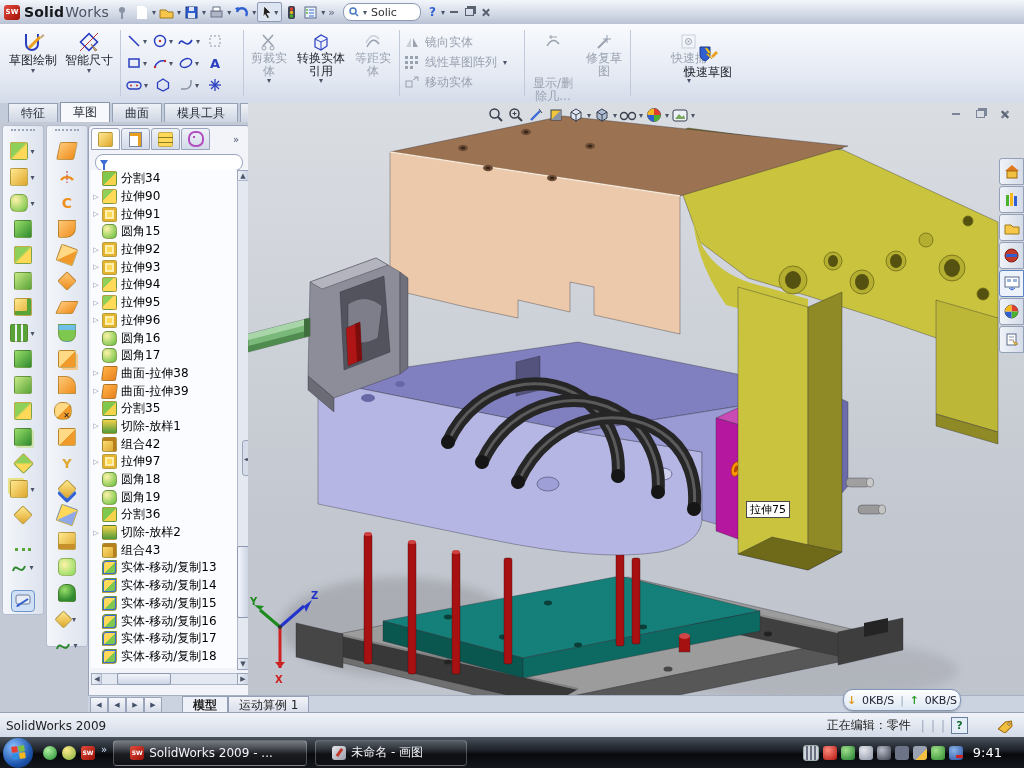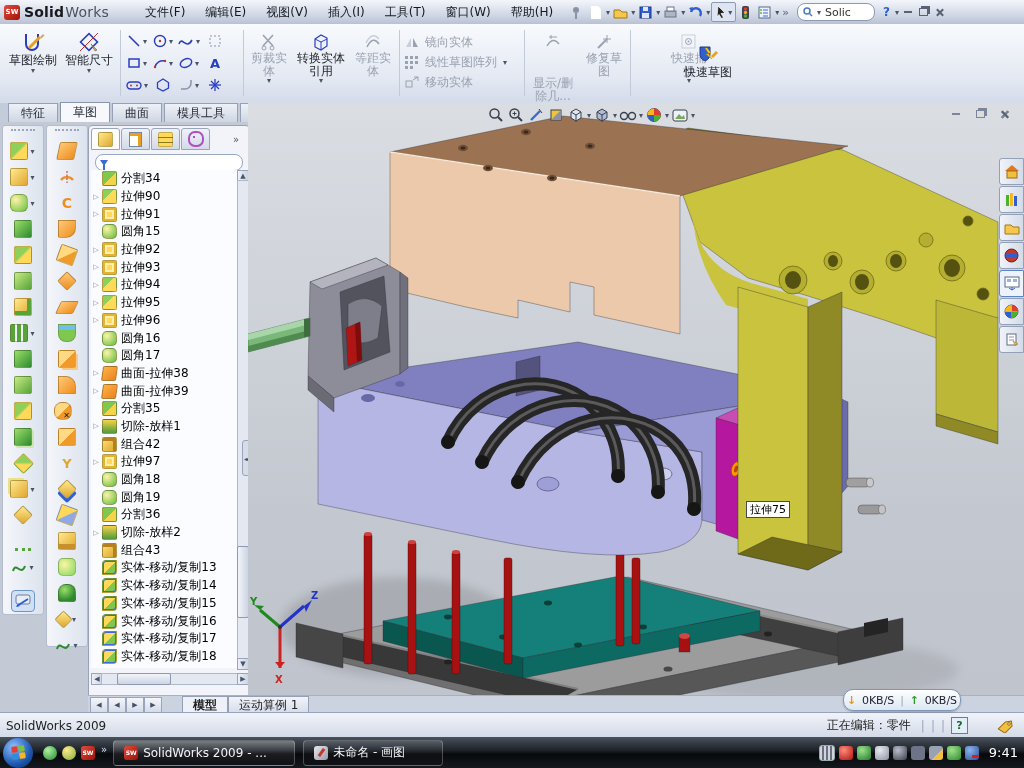--- a/index.html
+++ b/index.html
@@ -70,46 +70,37 @@
   .hudico{width:20px;height:18px;display:flex;align-items:center;justify-content:center;}
   .taskbtn{width:23px;height:25px;background:linear-gradient(90deg,#f0f3f8,#d4dbe8);border:1px solid #94a0b6;border-radius:3px 0 0 3px;margin-bottom:1px;display:flex;align-items:center;justify-content:center;}
   #tooltip{border:1px solid #4a4a4a;background:#fefefc;font-size:11px;padding:0 3px;line-height:15px;color:#000;}
   
   #bottomrow{left:88px;top:695px;width:936px;height:17px;background:#ccd3e0;border-top:1px solid #a7b1c4;}
   .btab{height:16px;line-height:16px;padding:0 10px;font-size:12px;background:linear-gradient(#f2f4f9,#d6dce8);border:1px solid #94a0b6;border-bottom:none;color:#222;}
   .btab.active{background:#eef1f7;font-weight:bold;}
   .navb{width:16px;height:14px;background:linear-gradient(#f4f6fa,#d5dbe7);border:1px solid #9aa4ba;font-size:7px;color:#44506a;display:flex;align-items:center;justify-content:center;}
   #statusbar{left:0;top:712px;width:1024px;height:25px;background:linear-gradient(#f0f3f9,#d3dae7);border-top:1px solid #98a2b8;font-size:12px;color:#222;}
   #taskbar{left:0;top:737px;width:1024px;height:31px;background:linear-gradient(#4a525c,#1b1f26 45%,#07090c 55%,#15181e);}
-  .tbtn{height:24px;border-radius:4px;display:flex;align-items:center;gap:5px;padding:0 10px;color:#f2f4f8;font-size:12px;border:1px solid rgba(255,255,255,.25);}
+  .tbtn{height:24px;border-radius:4px;display:flex;align-items:center;gap:5px;padding:0 16px;color:#f2f4f8;font-size:12px;border:1px solid rgba(255,255,255,.25);}
   .tico{width:14px;height:14px;border-radius:3px;flex:none;}
   .swcube{background:linear-gradient(135deg,#e34b3c,#9c1108);color:#fff;font-size:6px;font-weight:bold;display:flex;align-items:center;justify-content:center;}
   .trayico{width:14px;height:14px;border-radius:3px;margin-left:4px;flex:none;}
   svg{display:block;}
   .svgico{stroke:#3c4454;fill:none;stroke-width:1.4;}
 </style>
 </head>
 <body>
 
 <div id="screen">
 
   <div id="titlebar" class="ab r">
     <div class="r" style="padding-left:4px;gap:4px;">
       <div class="logo-cube">SW</div>
       <span class="brand-b">Solid</span>
         <span class="brand-l" style="margin-left:-3px">Works</span>
-    </div>
-    <div class="r" style="margin-left:26px;">
-      <span class="menu-item">文件(F)</span>
-      <span class="menu-item">编辑(E)</span>
-      <span class="menu-item">视图(V)</span>
-      <span class="menu-item">插入(I)</span>
-      <span class="menu-item">工具(T)</span>
-      <span class="menu-item">窗口(W)</span>
-      <span class="menu-item">帮助(H)</span>
     </div>
     <div class="r" style="margin-left:4px;">
       <span class="tbico">
           <svg width="17" height="17">
             <circle cx="8" cy="6" r="3" fill="#8a93a6"></circle>
             <line x1="8" y1="9" x2="8" y2="15" stroke="#8a93a6" stroke-width="2"></line>
           </svg>
         </span>
       <span class="tbico">
           <svg width="17" height="17">
@@ -1087,21 +1078,21 @@
     <div class="tbtn" style="width:160px;background:linear-gradient(rgba(255,255,255,.30),rgba(255,255,255,.10) 45%,rgba(0,0,0,.15));">
       <span class="tico swcube">SW</span>
       <span style="white-space:nowrap;overflow:hidden;">SolidWorks 2009 - ...</span>
     </div>
     <div class="tbtn" style="width:118px;margin-left:8px;background:linear-gradient(rgba(255,255,255,.14),rgba(255,255,255,.04) 45%,rgba(0,0,0,.2));">
       <span class="tico" style="background:linear-gradient(135deg,#e8e8ee,#9a9aa8);display:flex;align-items:center;justify-content:center;">
           <span style="width:3px;height:9px;background:#c0392b;transform:rotate(35deg);display:block;"></span>
         </span>
       <span style="white-space:nowrap;overflow:hidden;">未命名 - 画图</span>
     </div>
-    <div class="r" style="margin-left:auto;padding-right:6px;">
+    <div class="r" style="margin-left:auto;padding-right:22px;">
       <span class="trayico" style="background:repeating-linear-gradient(90deg,#cfd4dd 0 2px,#6a7080 2px 4px);border:1px solid #9aa;"></span>
       <span class="trayico" style="background:radial-gradient(circle at 35% 30%,#ff8a7a,#b01210);"></span>
       <span class="trayico" style="background:radial-gradient(circle at 35% 30%,#9fe08a,#1f7a2f);"></span>
       <span class="trayico" style="background:radial-gradient(circle at 35% 30%,#e8e8ee,#8a92a2);"></span>
       <span class="trayico" style="background:radial-gradient(circle at 35% 30%,#b8bcc8,#3a3f4c);"></span>
       <span class="trayico" style="background:radial-gradient(circle at 35% 30%,#cfd4dd,#6e7avé88);background-color:#6e7488;"></span>
       <span class="trayico" style="background:linear-gradient(135deg,#9aa2b2 60%,#f2c040 60%);"></span>
       <span class="trayico" style="background:radial-gradient(circle at 35% 30%,#9fe08a,#2f8a2f);"></span>
       <span class="trayico" style="background:radial-gradient(circle at 35% 30%,#8ab4e8,#2a4f9e);position:relative;">
           <span style="position:absolute;right:0;bottom:2px;width:7px;height:3px;background:#d02020;border-radius:1px;"></span>

